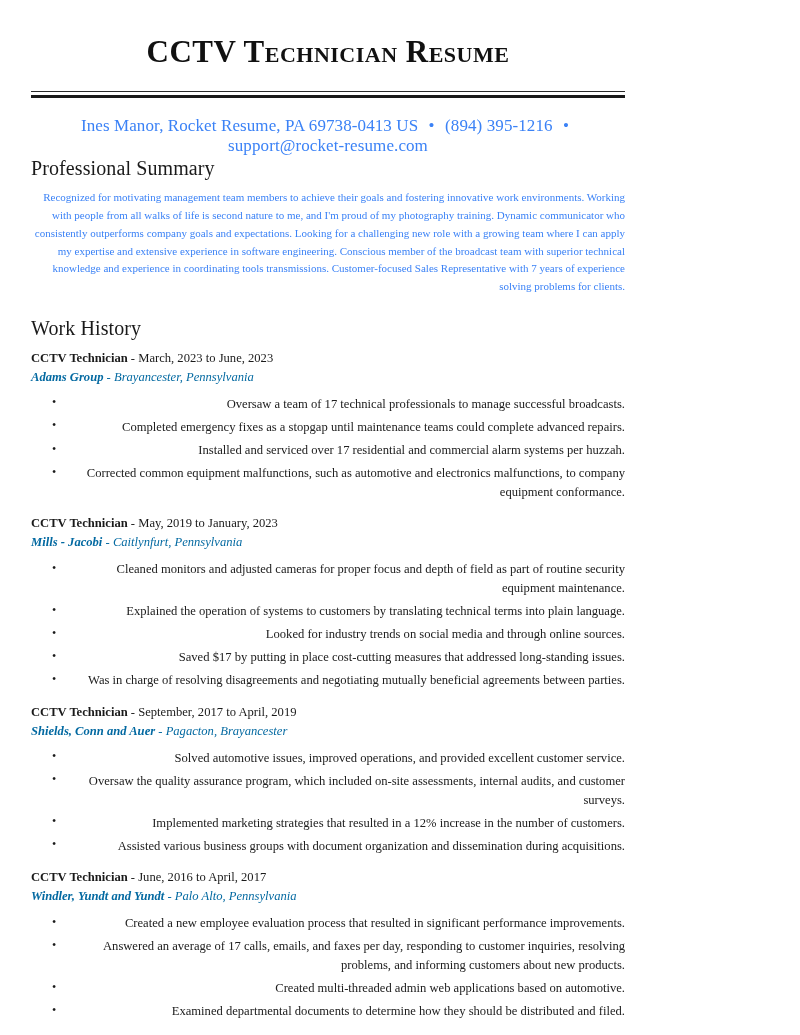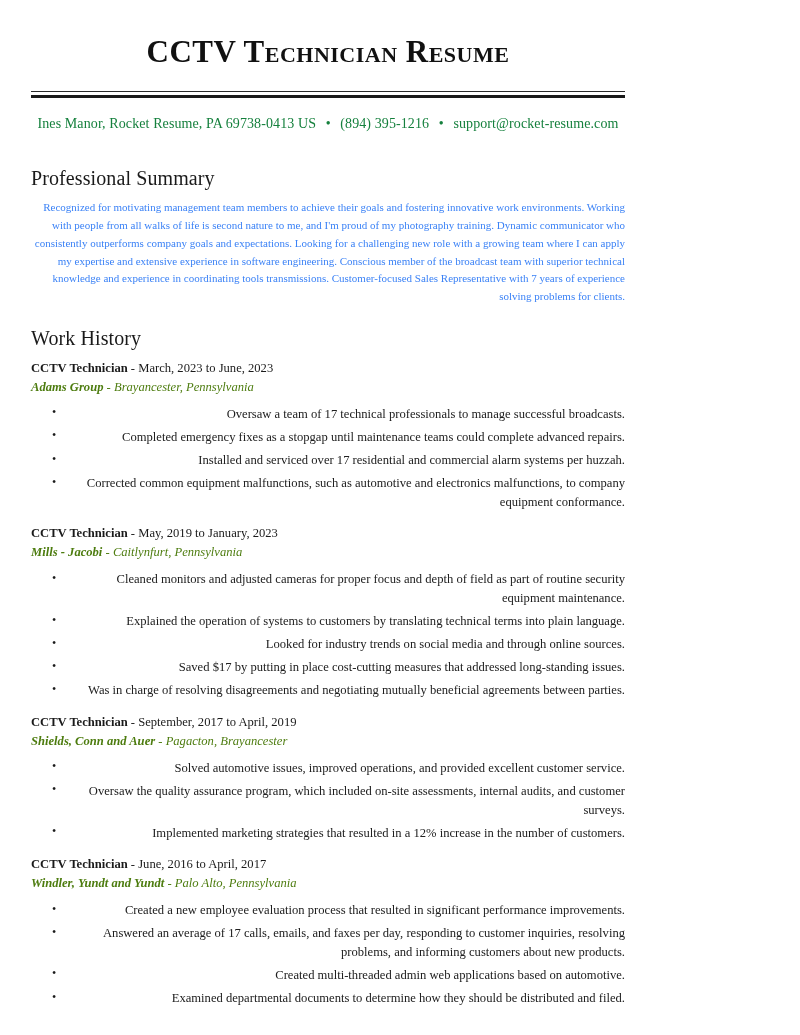--- a/index.html
+++ b/index.html
@@ -46,33 +46,33 @@
   .rule-gap {
     height: 3px;
   }
   .rule-thick {
     height: 3px;
     background: #1a1a1a;
     width: 100%;
   }
   .contact-line {
     text-align: center;
-    font-size: 14px;
-    color: #15803d;
+    font-size: 17px;
+    color: #3b82f6;
     margin-top: 18px;
     letter-spacing: 0.1px;
   }
   .contact-sep {
     display: inline-block;
     padding: 0 6px;
   }
 
   
   .section {
-    margin-top: 34px;
+    margin-top: 0;
   }
   .section-heading {
     font-size: 20px;
     font-weight: normal;
     color: #1a1a1a;
     margin: 0 0 8px 0;
     line-height: 1.25;
     letter-spacing: 0.1px;
   }
   .summary-text {
@@ -97,21 +97,21 @@
   }
   .entry-role {
     font-weight: bold;
   }
   .entry-dates {
     font-weight: normal;
   }
   .entry-line2 {
     font-size: 12.6px;
     line-height: 1.5;
-    color: #4d7c0f;
+    color: #0369a1;
   }
   .entry-org {
     font-weight: bold;
     font-style: italic;
   }
   .entry-location {
     font-style: italic;
   }
   .dash {
     font-weight: normal;
@@ -215,20 +215,21 @@
       <div class="entry-line1">
         <span class="entry-role">CCTV Technician</span><span class="dash"> - </span><span class="entry-dates">September, 2017 to April, 2019</span>
       </div>
       <div class="entry-line2">
         <span class="entry-org">Shields, Conn and Auer</span><span class="dash"> - </span><span class="entry-location">Pagacton, Brayancester</span>
       </div>
       <ul class="bullets">
         <li>Solved automotive issues, improved operations, and provided excellent customer service.</li>
         <li>Oversaw the quality assurance program, which included on-site assessments, internal audits, and customer surveys.</li>
         <li>Implemented marketing strategies that resulted in a 12% increase in the number of customers.</li>
+        <li>Assisted various business groups with document organization and dissemination during acquisitions.</li>
       </ul>
     </div>
 
     <div class="entry">
       <div class="entry-line1">
         <span class="entry-role">CCTV Technician</span><span class="dash"> - </span><span class="entry-dates">June, 2016 to April, 2017</span>
       </div>
       <div class="entry-line2">
         <span class="entry-org">Windler, Yundt and Yundt</span><span class="dash"> - </span><span class="entry-location">Palo Alto, Pennsylvania</span>
       </div>

